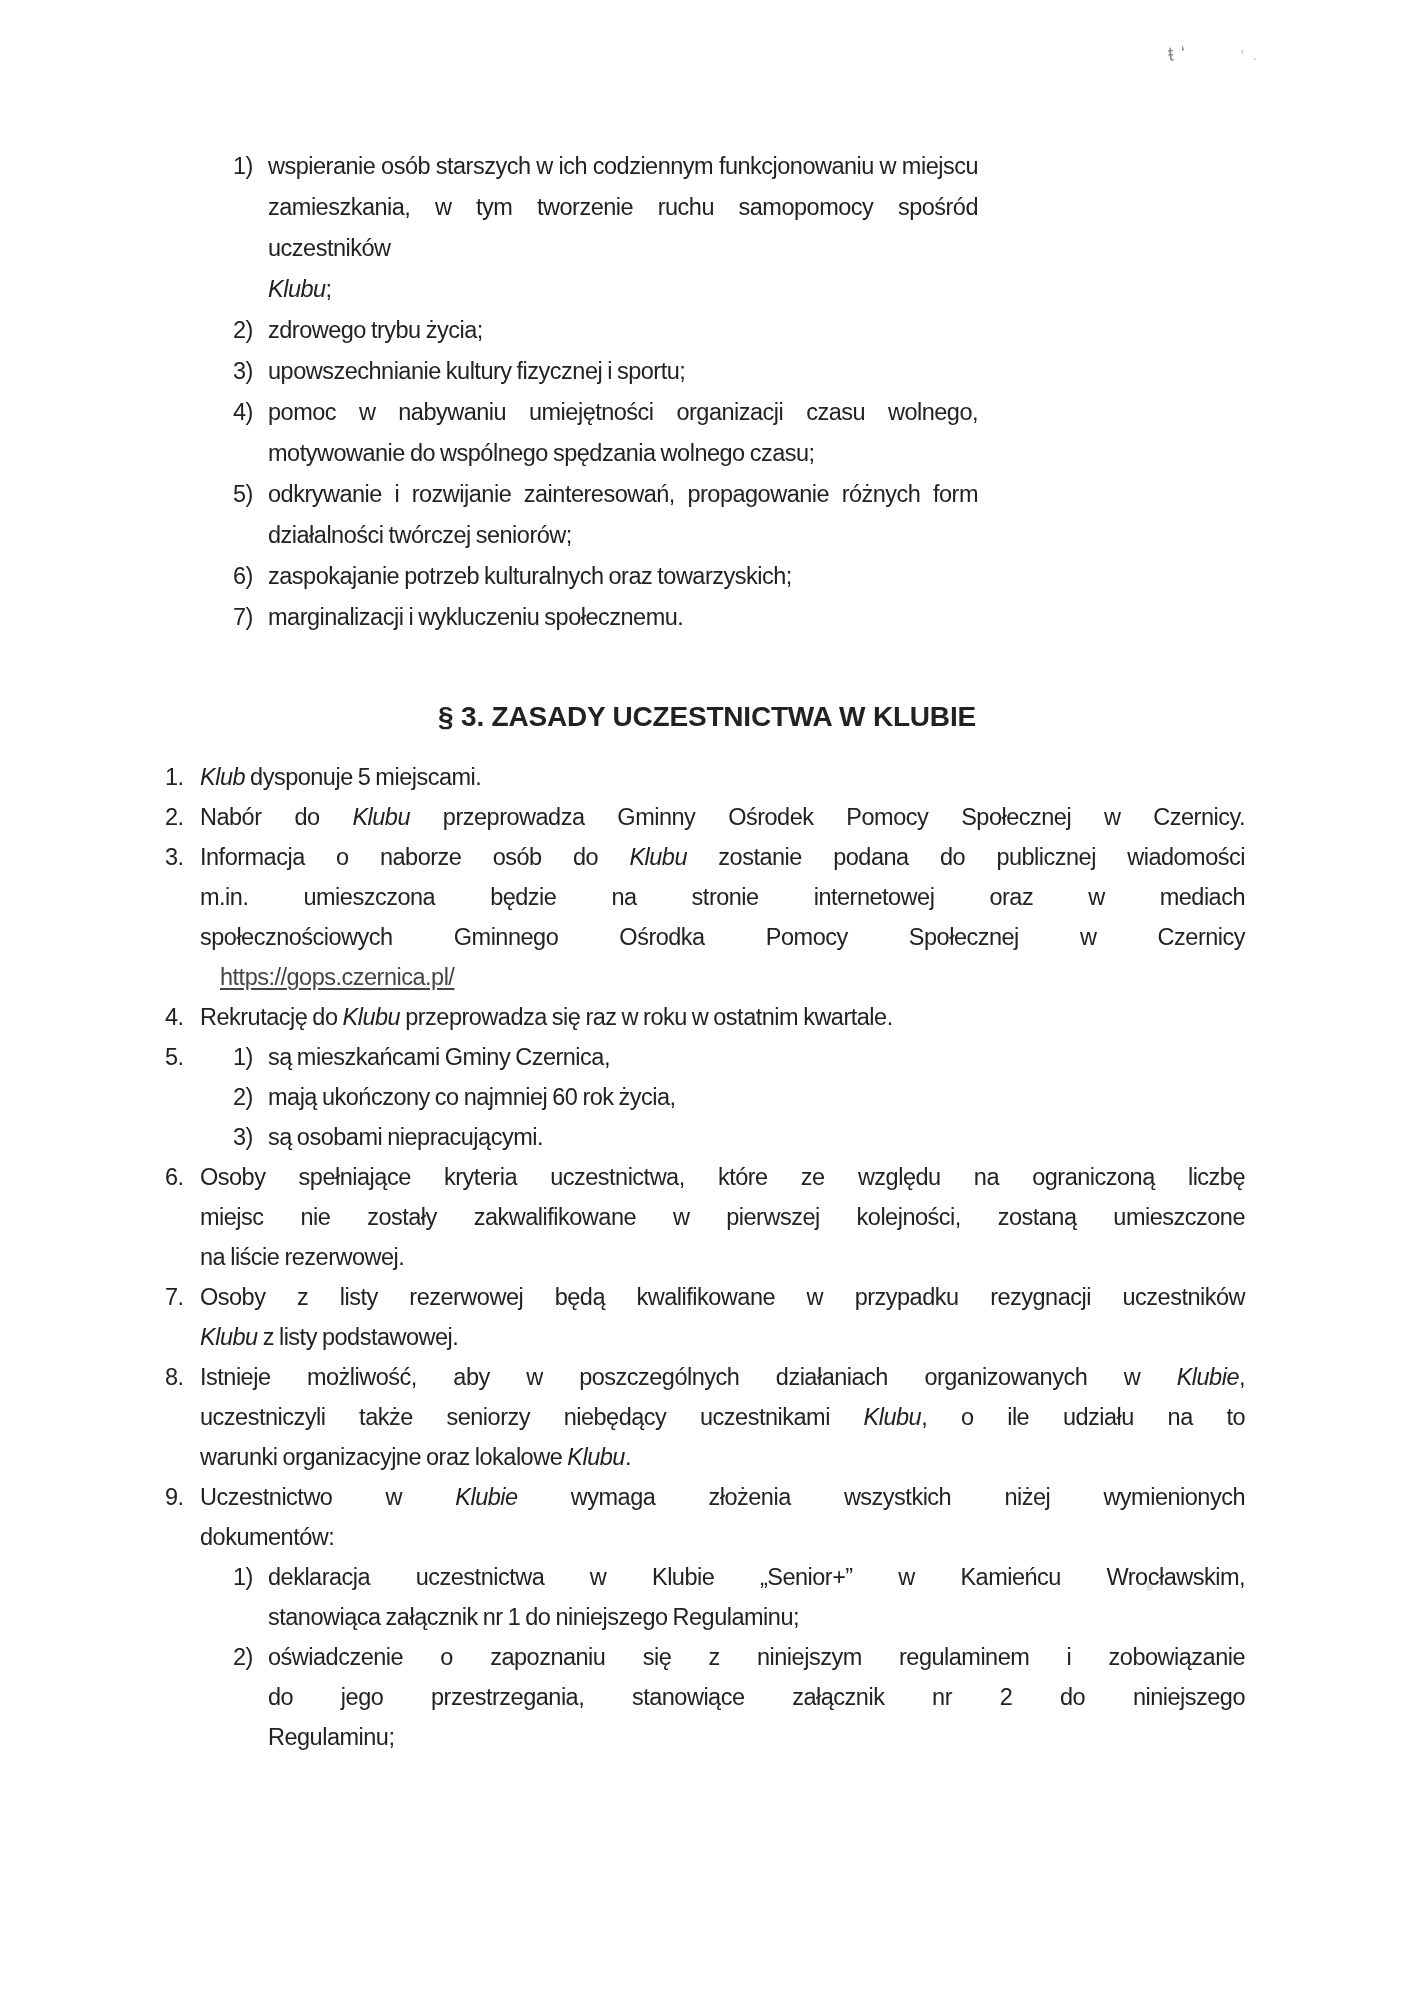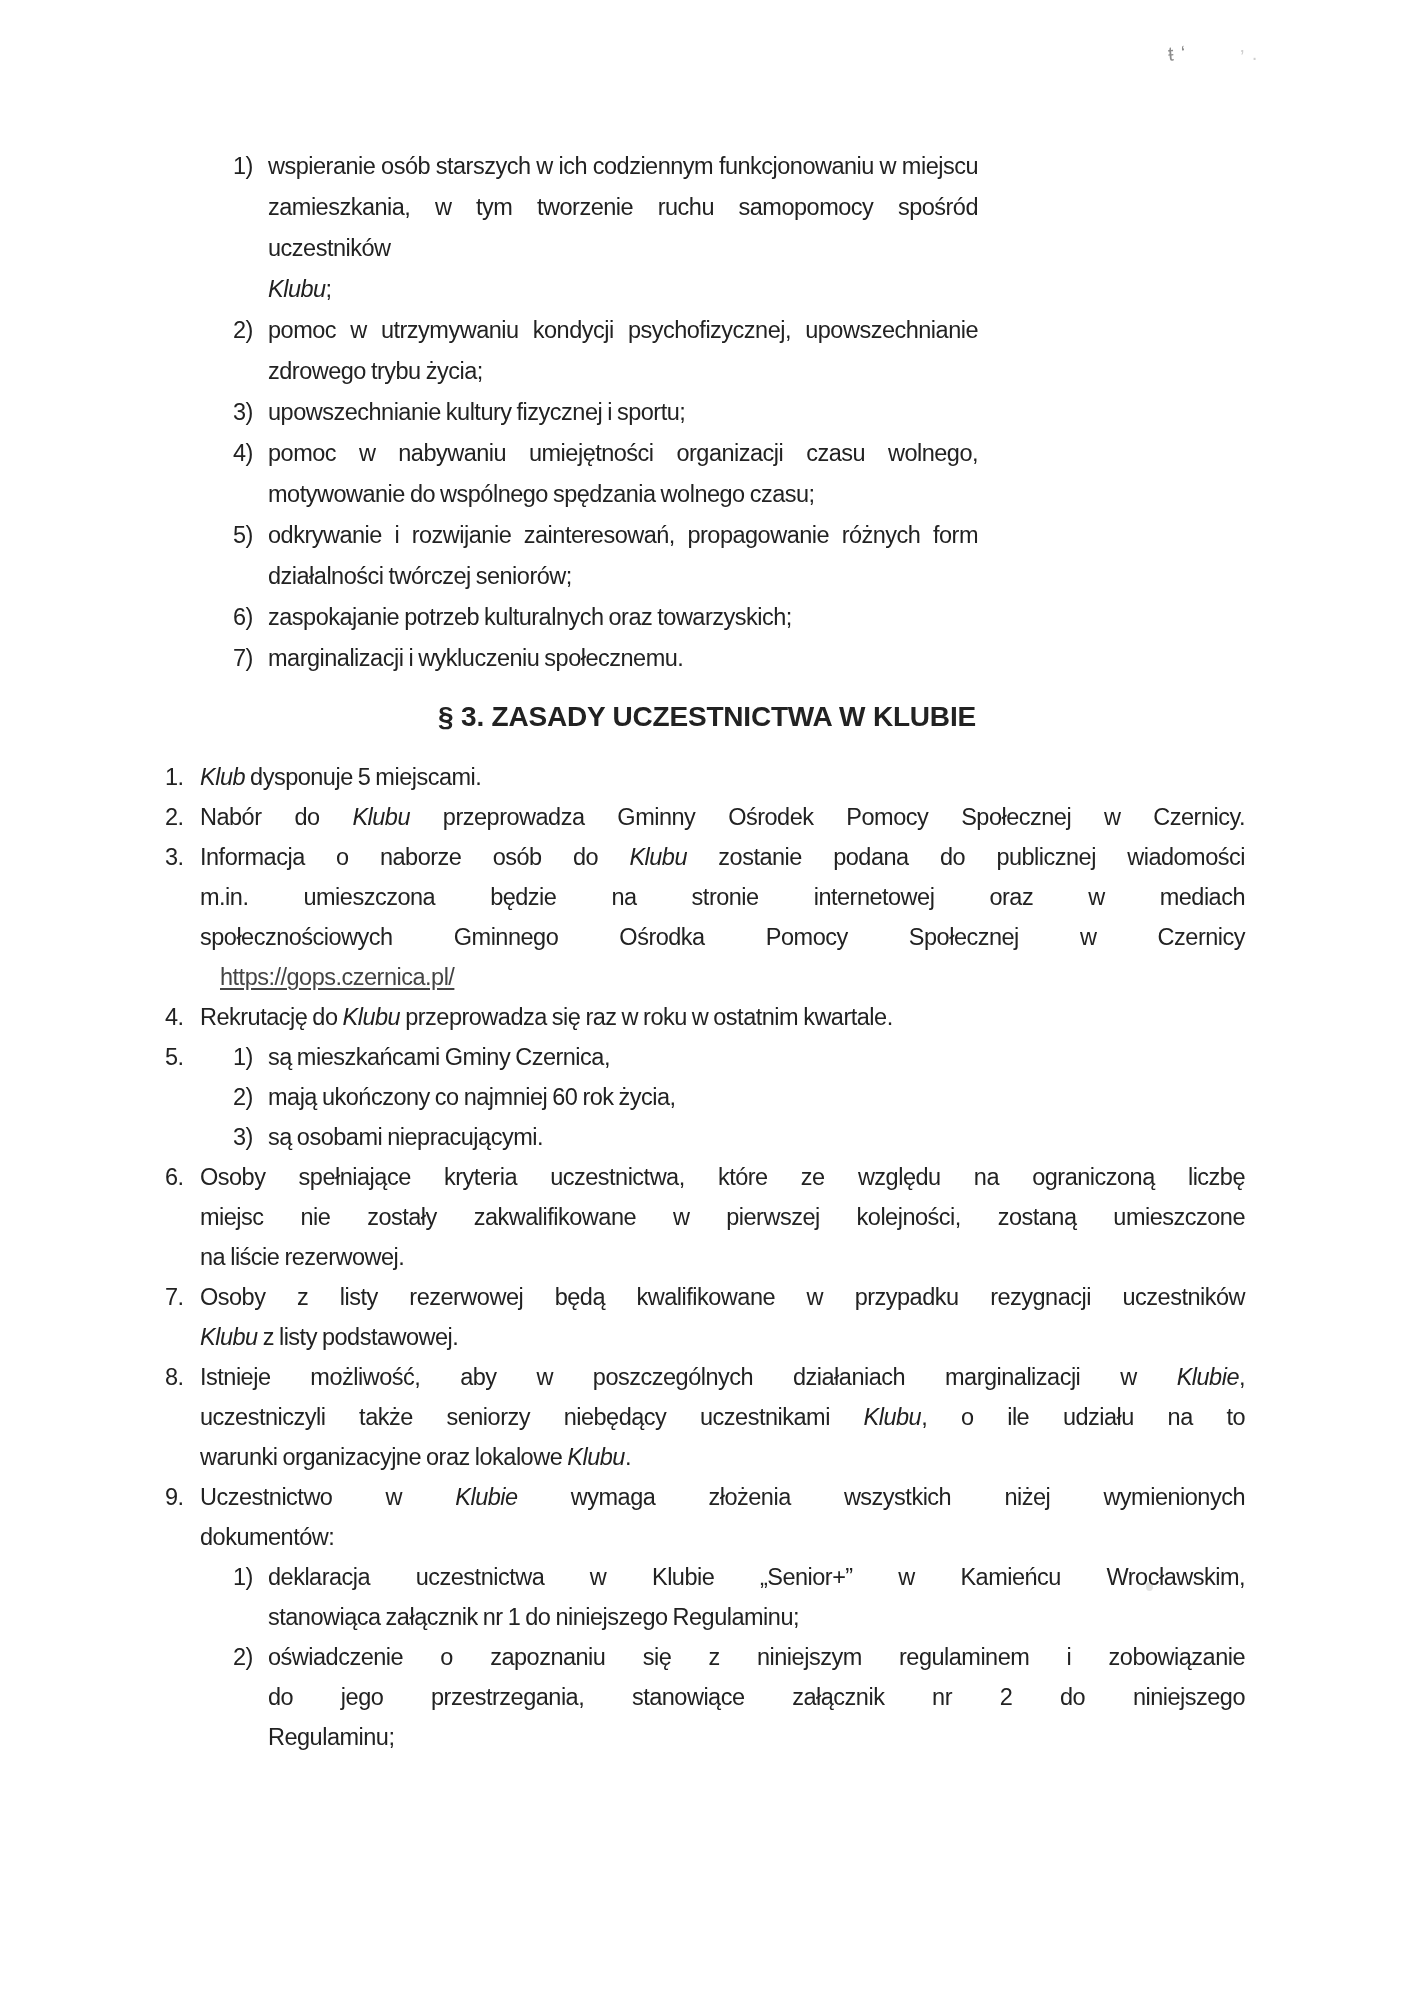--- a/index.html
+++ b/index.html
@@ -48,21 +48,20 @@
         <span class="num">1)</span>
         <div class="lines">
           <div class="line just"><span>wspieranie osób starszych w ich codziennym funkcjonowaniu w miejscu</span></div>
           <div class="line just"><span>zamieszkania, w tym tworzenie ruchu samopomocy spośród uczestników</span></div>
           <div class="line"><i>Klubu</i><span>;</span></div>
         </div>
       </div>
       <div class="row">
         <span class="num">2)</span>
         <div class="lines">
-          <div class="line just"><span>pomoc w utrzymywaniu kondycji psychofizycznej, upowszechnianie</span></div>
           <div class="line"><span>zdrowego trybu życia;</span></div>
         </div>
       </div>
       <div class="row">
         <span class="num">3)</span>
         <div class="lines">
           <div class="line"><span>upowszechnianie kultury fizycznej i sportu;</span></div>
         </div>
       </div>
       <div class="row">
@@ -157,21 +156,21 @@
       <div class="row">
         <span class="num">7.</span>
         <div class="lines">
           <div class="line just"><span>Osoby z listy rezerwowej będą kwalifikowane w przypadku rezygnacji uczestników</span></div>
           <div class="line"><i>Klubu</i><span> z listy podstawowej.</span></div>
         </div>
       </div>
       <div class="row">
         <span class="num">8.</span>
         <div class="lines">
-          <div class="line just"><span>Istnieje możliwość, aby w poszczególnych działaniach marginalizacji w </span><i>Klubie</i><span>,</span></div>
+          <div class="line just"><span>Istnieje możliwość, aby w poszczególnych działaniach organizowanych w </span><i>Klubie</i><span>,</span></div>
           <div class="line just"><span>uczestniczyli także seniorzy niebędący uczestnikami </span><i>Klubu</i><span>, o ile udziału na to</span></div>
           <div class="line"><span>warunki organizacyjne oraz lokalowe </span><i>Klubu</i><span>.</span></div>
         </div>
       </div>
       <div class="row">
         <span class="num">9.</span>
         <div class="lines">
           <div class="line just"><span>Uczestnictwo w </span><i>Klubie</i><span> wymaga złożenia wszystkich niżej wymienionych</span></div>
           <div class="line"><span>dokumentów:</span></div>
           <div class="subrow">

